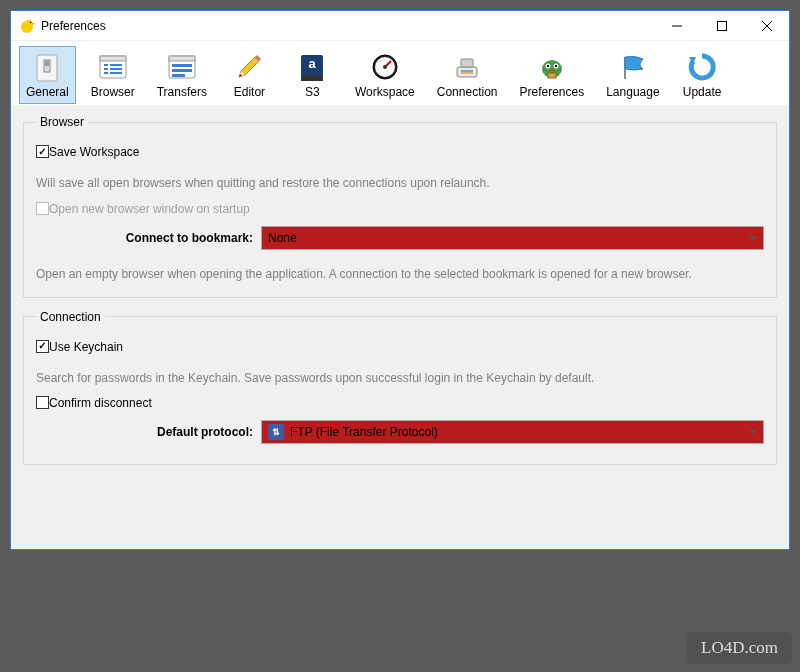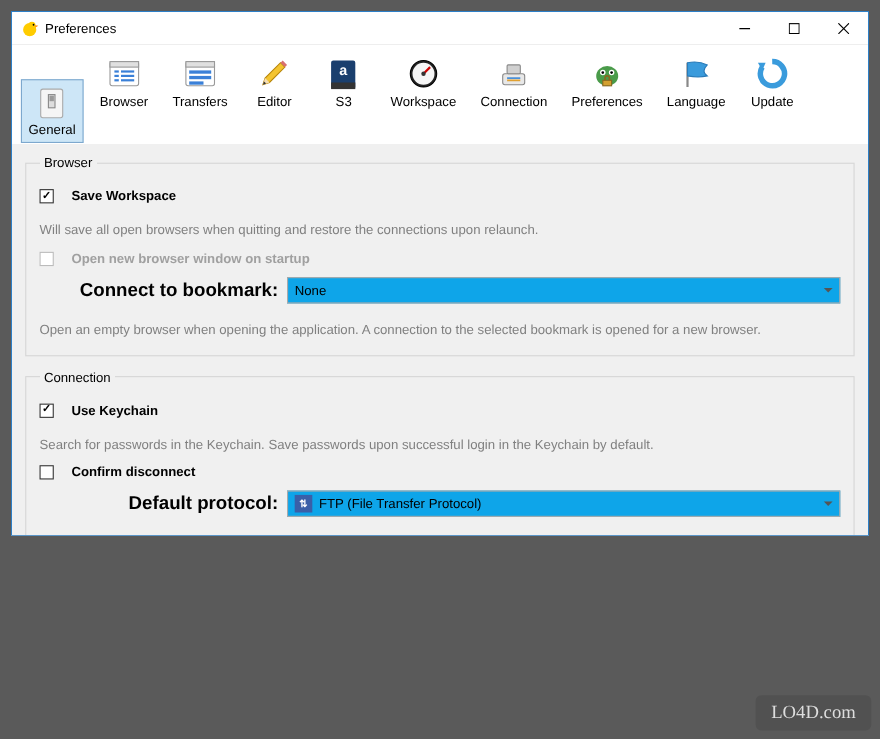--- a/index.html
+++ b/index.html
@@ -7,21 +7,21 @@
   font-family: "Segoe UI", Tahoma, sans-serif;
   font-size: 12px;
   background: #5a5a5a;
   width: 800px;
   height: 672px;
   position: relative;
 }
 .window {
   position: absolute;
   left: 10px; top: 10px;
-  width: 780px; height: 477px;
+  width: 780px; height: 540px;
   background: #fff;
   border: 1px solid #2d7fc7;
   display: flex;
   flex-direction: column;
 }
 .titlebar {
   height: 30px;
   background: #fff;
   display: flex;
   align-items: center;
@@ -45,21 +45,20 @@
   flex-direction: column;
   align-items: center;
   padding: 4px 6px;
   border: 1px solid transparent;
   cursor: default;
   min-width: 55px;
 }
 .tb-item.active {
   background: #cde6f7;
   border: 1px solid #7da8ce;
-  margin-top: 26px;
 }
 .tb-icon {
   width: 32px; height: 32px;
   display: flex; align-items: center; justify-content: center;
   margin-bottom: 2px;
 }
 .tb-label { font-size: 12px; color: #000; }
 .content {
   flex: 1;
   background: #f0f0f0;
@@ -70,21 +69,21 @@
   border: 1px solid #d6d6d6;
   margin-bottom: 12px;
   padding: 10px 12px 14px 12px;
 }
 legend {
   font-size: 12px;
   color: #000;
   padding: 0 4px;
 }
 .row { margin: 6px 0; }
-.cb-row { display: flex; align-items: flex-end; gap: 16px; font-weight: bold; }
+.cb-row { display: flex; align-items: flex-start; gap: 0; }
 .cb {
   width: 13px; height: 13px;
   border: 1px solid #333;
   background: #fff;
   display: inline-flex; align-items: center; justify-content: center;
   font-size: 10px; line-height: 1;
 }
 .cb.disabled { border-color: #bbb; }
 .cb.checked::after { content: "✓"; color: #000; font-weight: bold; }
 .cb-label { font-size: 12px; color: #000; }
@@ -93,27 +92,27 @@
 .form-row {
   display: flex;
   align-items: center;
   margin: 10px 0 6px 0;
 }
 .form-label {
   width: 225px;
   text-align: right;
   padding-right: 8px;
   font-weight: bold;
-  font-size: 17px;
+  font-size: 12px;
 }
 .select {
   flex: 1;
   height: 24px;
   border: 1px solid #aaa;
-  background: #0ea5e9;
+  background: #b91c1c;
   display: flex;
   align-items: center;
   padding: 0 6px;
   position: relative;
 }
 .select-text { font-size: 12px; flex: 1; display: flex; align-items: center; gap: 6px; }
 .select-arrow {
   width: 0; height: 0;
   border-left: 4px solid transparent;
   border-right: 4px solid transparent;

